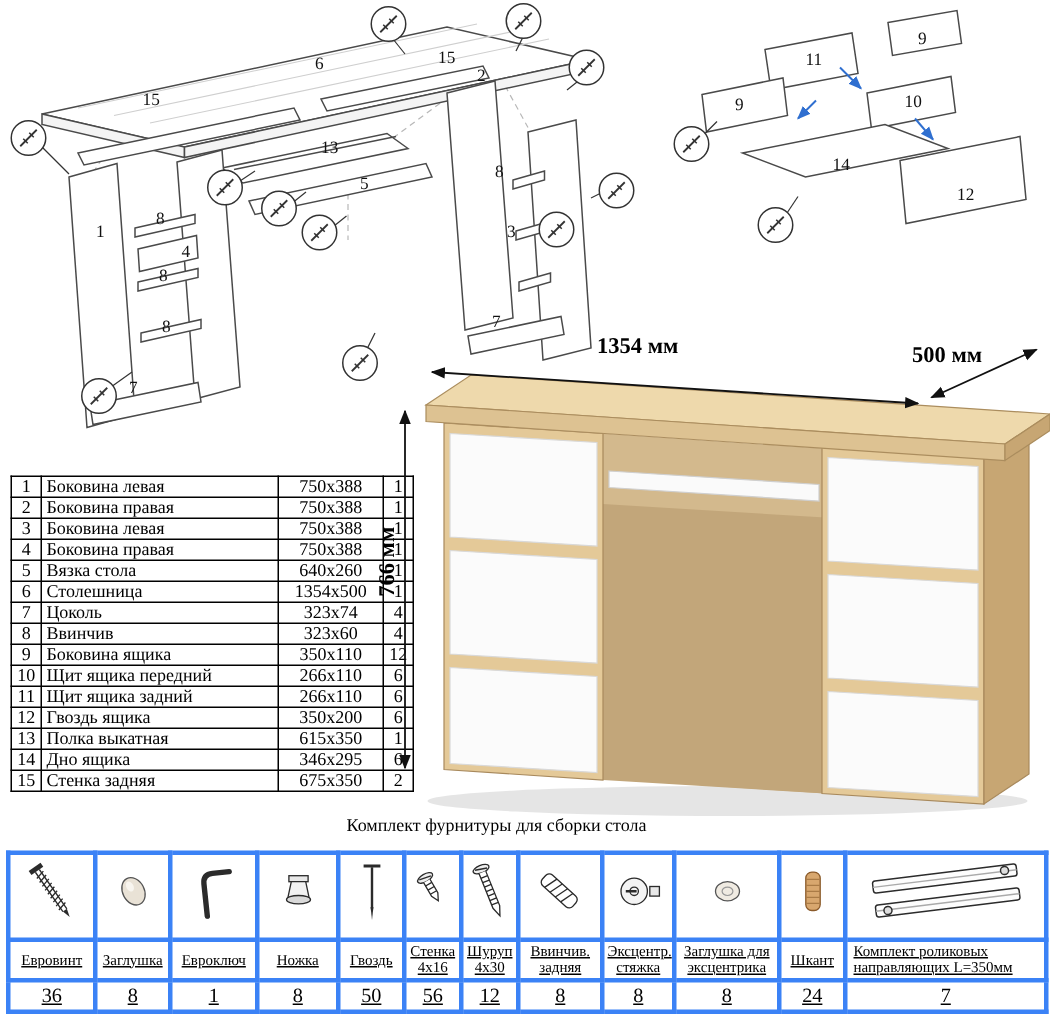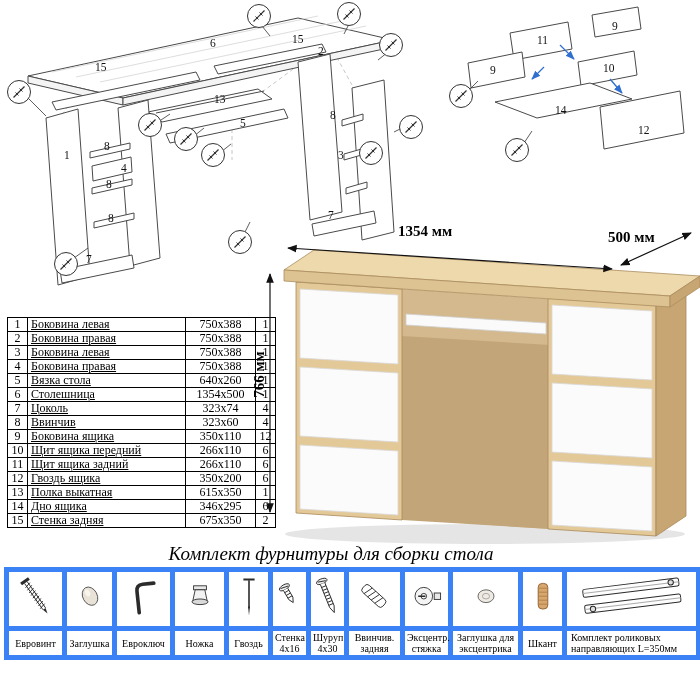--- a/index.html
+++ b/index.html
@@ -9,35 +9,35 @@
 
   
   #diagram-main{position:absolute;left:0;top:0;width:435px;height:315px;}
   #diagram-drawer{position:absolute;left:440px;top:5px;width:260px;height:170px;}
   .dlabel{position:absolute;font-size:11.5px;line-height:1;color:#111;}
 
   
   #parts-table{position:absolute;left:7px;top:317px;border-collapse:collapse;font-size:12px;}
   #parts-table td{border:1px solid #000;height:14px;line-height:13px;padding:0 3px;white-space:nowrap;}
   #parts-table .c-num{width:20px;text-align:center;padding:0 1px;}
-  #parts-table .c-name{width:158px;text-decoration:underline;}
+  #parts-table .c-name{width:158px;}
   #parts-table .c-size{width:70px;text-align:center;}
   #parts-table .c-qty{width:20px;text-align:center;padding:0 1px;}
 
   
   #desk-render{position:absolute;left:250px;top:218px;width:450px;height:330px;font-family:Liberation Serif, serif;}
   .dim{position:absolute;font-weight:bold;font-size:15px;white-space:nowrap;}
   #dim-w{left:148px;top:5px;}
   #dim-d{left:358px;top:11px;}
   #dim-h{left:-14px;top:148px;transform:rotate(-90deg);}
 
   
-  #hw-title{position:absolute;left:0;top:543px;width:662px;text-align:center;font-size:19px;font-style:italic;}
+  #hw-title{position:absolute;left:0;top:543px;width:662px;text-align:center;font-size:12px;}
   #hardware-table{position:absolute;left:4px;top:567px;width:692px;border-collapse:collapse;table-layout:fixed;}
-  #hardware-table td{border:5px solid #3b82f6;text-align:center;vertical-align:middle;}
+  #hardware-table td{border:3px solid #3b82f6;text-align:center;vertical-align:middle;text-decoration:underline;}
   .hw-icon-cell{height:56px;}
   .hw-name-cell{height:27px;font-size:10px;line-height:1.1;padding:1px 2px;}
   #hardware-table tr:nth-child(2) td:last-child{text-align:left;padding-left:4px;}
   .hw-qty-cell{height:21px;font-size:13.5px;}
   .hw-icon{width:32px;height:50px;overflow:visible;}
   .ic-euro-screw{transform:rotate(-35deg);}
   .ic-screw-small{transform:rotate(-30deg);}
   .ic-screw-large{transform:rotate(-22deg);}
   .ic-dowel-screw{transform:rotate(-48deg);}
   .ic-hex-key{transform:rotate(-6deg);}
@@ -430,16 +430,30 @@
           <td class="hw-name-cell">Ножка</td>
           <td class="hw-name-cell">Гвоздь</td>
           <td class="hw-name-cell">Стенка 4х16</td>
           <td class="hw-name-cell">Шуруп 4х30</td>
           <td class="hw-name-cell">Ввинчив. задняя</td>
           <td class="hw-name-cell">Эксцентр. стяжка</td>
           <td class="hw-name-cell">Заглушка для эксцентрика</td>
           <td class="hw-name-cell">Шкант</td>
           <td class="hw-name-cell">Комплект роликовых направляющих L=350мм</td>
         </tr>
+        <tr>
+          <td class="hw-qty-cell">36</td>
+          <td class="hw-qty-cell">8</td>
+          <td class="hw-qty-cell">1</td>
+          <td class="hw-qty-cell">8</td>
+          <td class="hw-qty-cell">50</td>
+          <td class="hw-qty-cell">56</td>
+          <td class="hw-qty-cell">12</td>
+          <td class="hw-qty-cell">8</td>
+          <td class="hw-qty-cell">8</td>
+          <td class="hw-qty-cell">8</td>
+          <td class="hw-qty-cell">24</td>
+          <td class="hw-qty-cell">7</td>
+        </tr>
       </tbody>
     </table>
 
 </div>
 
 </body></html>

